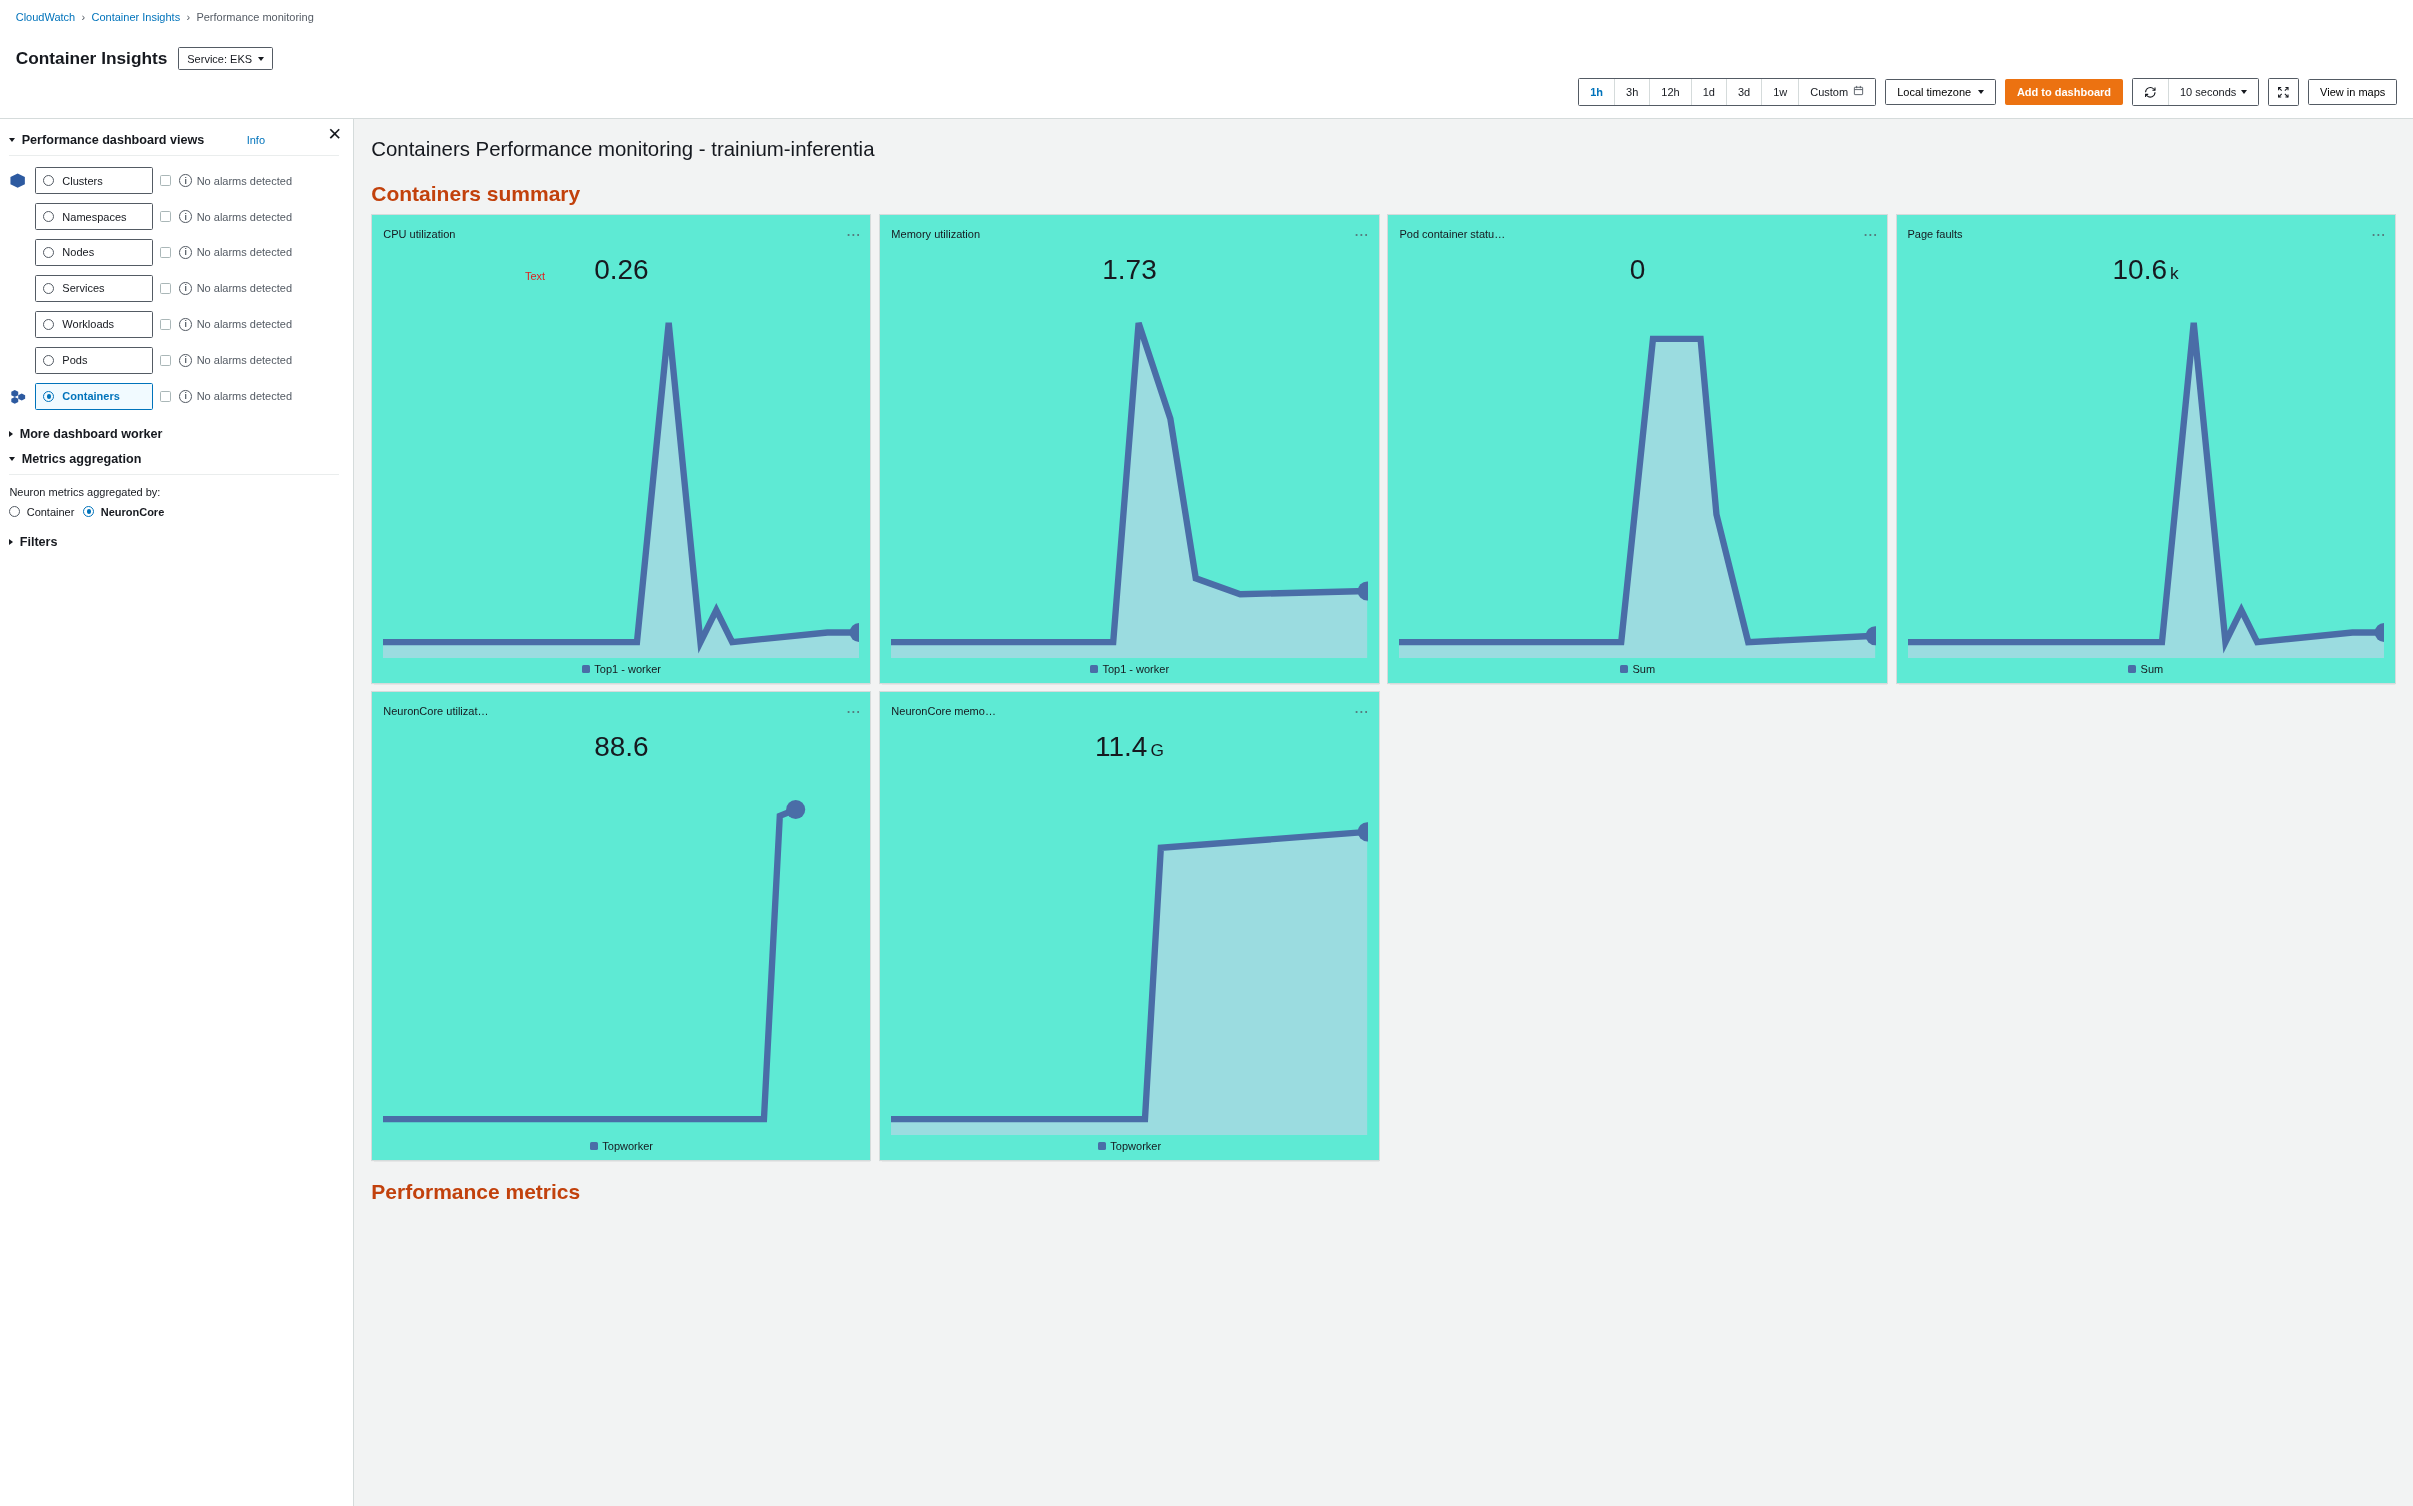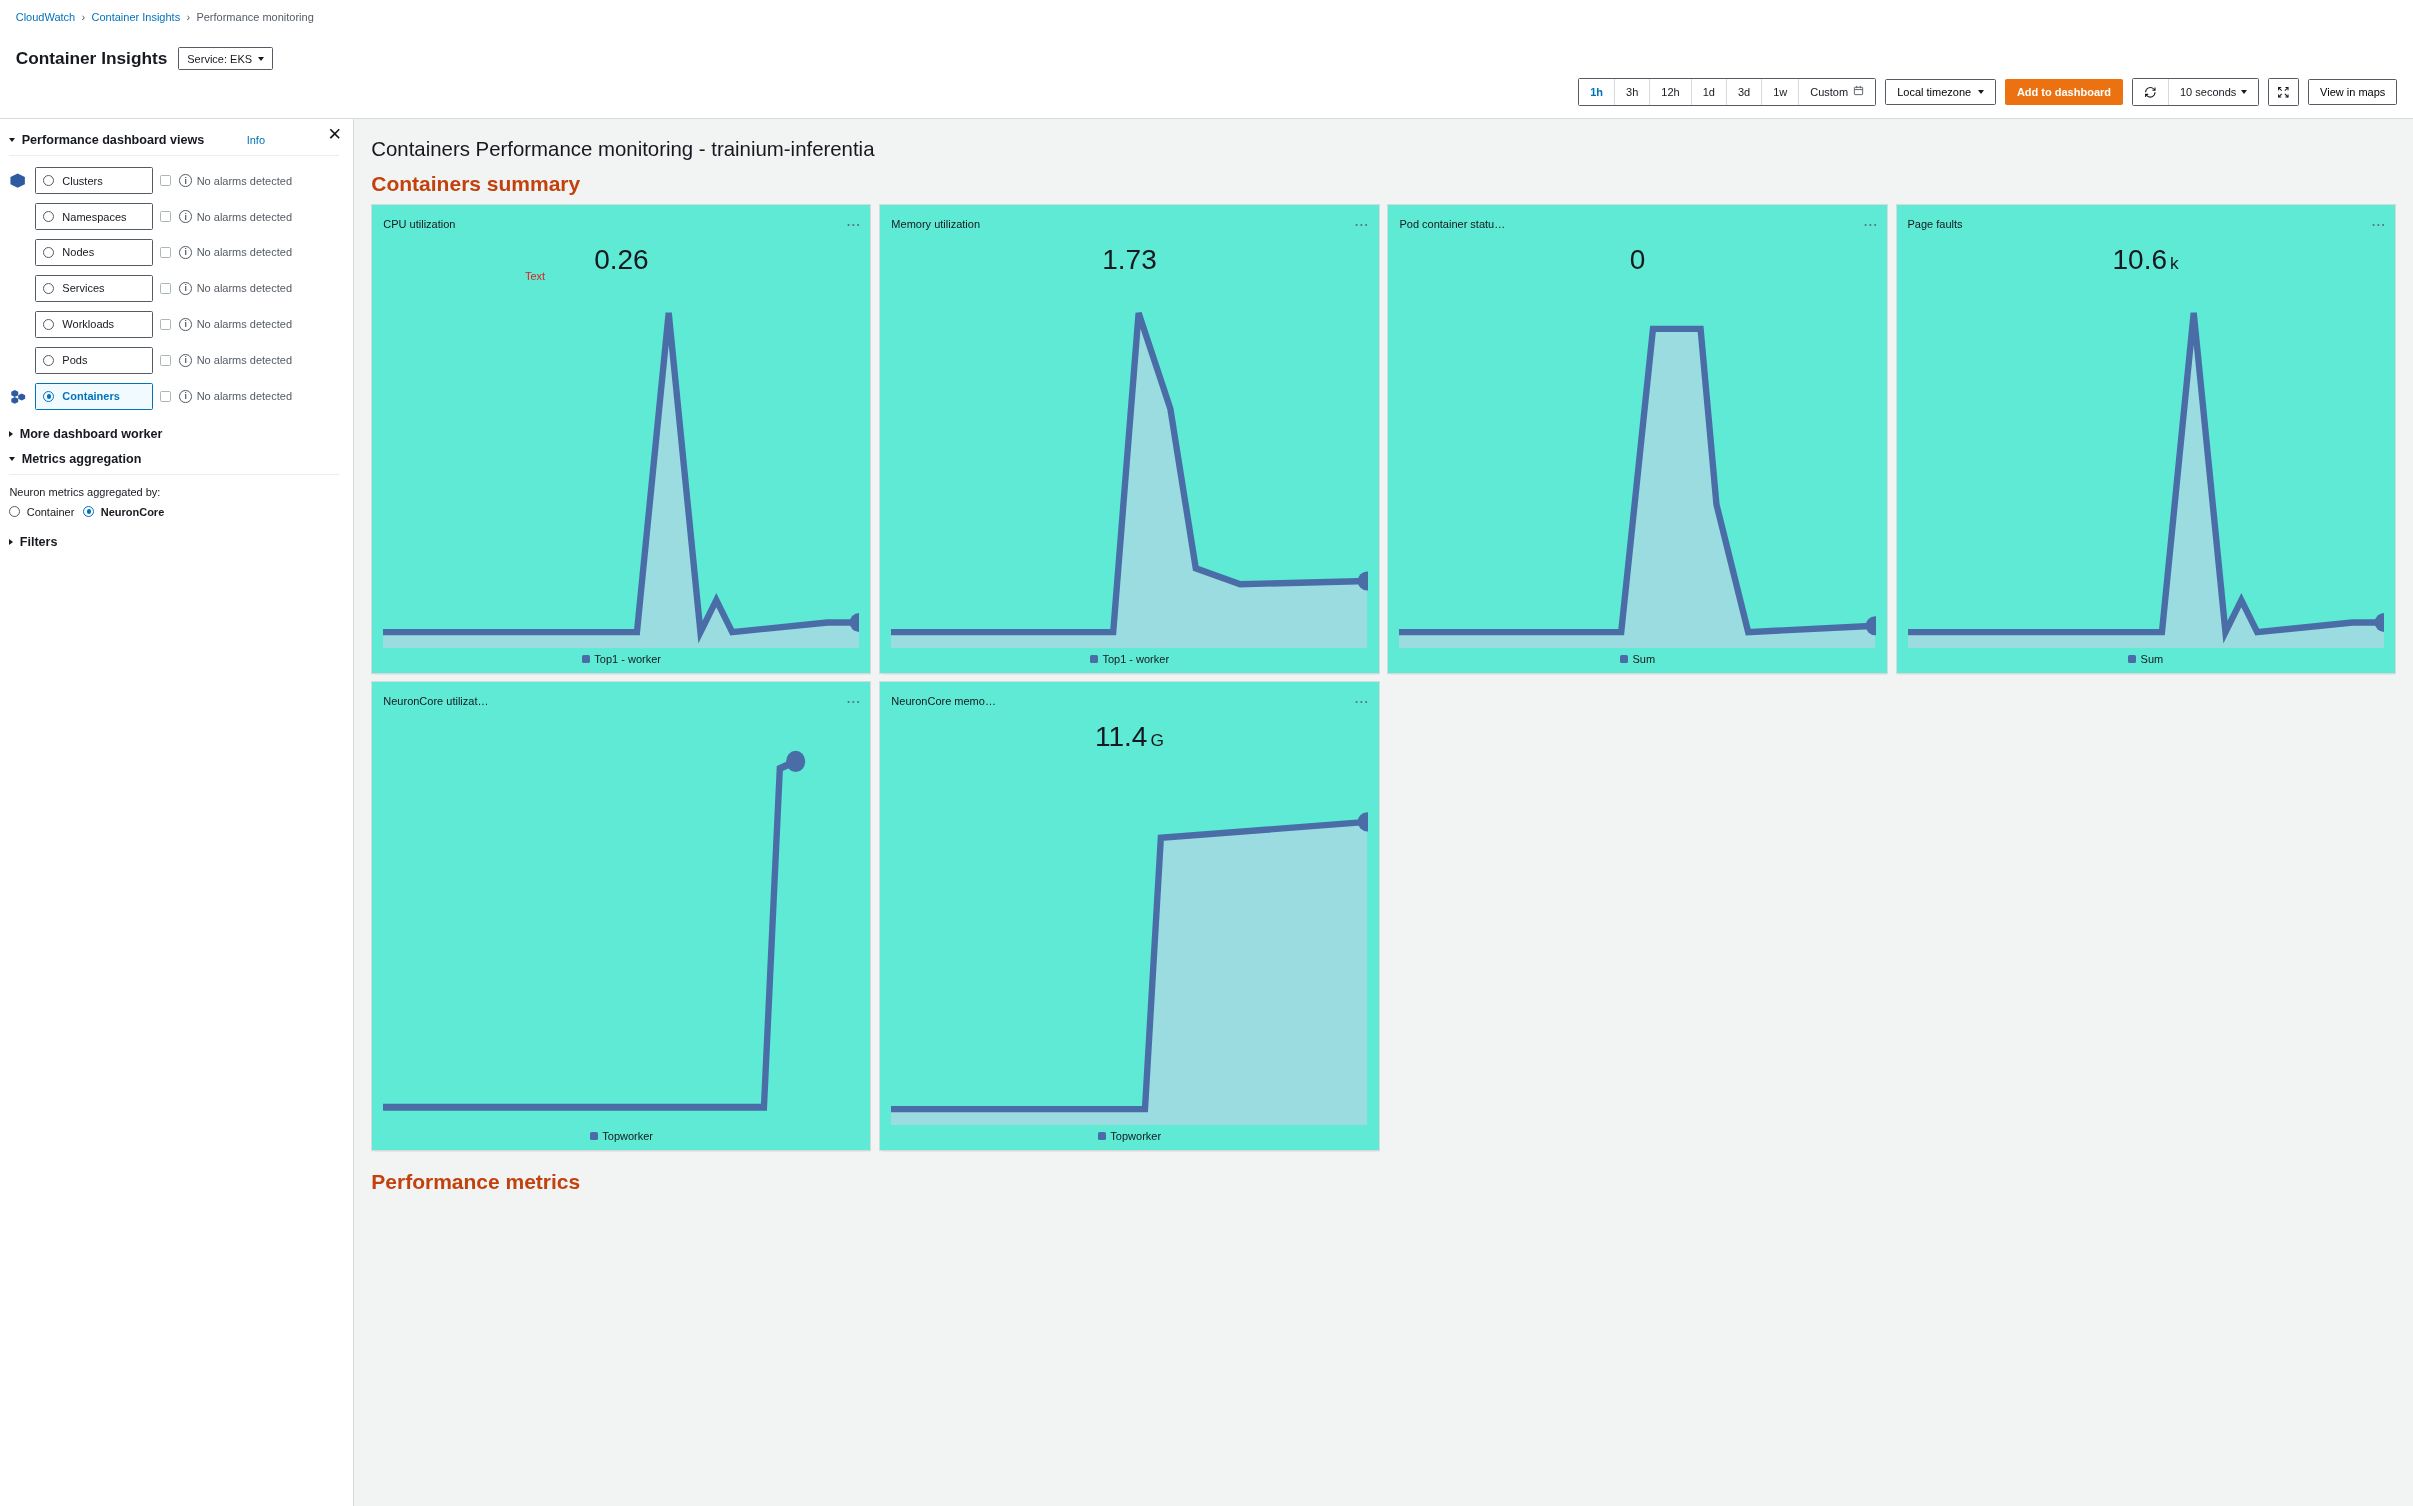--- a/index.html
+++ b/index.html
@@ -240,21 +240,21 @@
   
   .content {
     flex: 1;
     background: #f2f3f3;
     padding: 19px 17.3px;
     overflow-y: auto;
   }
   .panel-heading {
     font-size: 20.4px;
     font-weight: 400;
-    margin-bottom: 11px;
+    margin-bottom: 21px;
   }
   .sub-heading {
     font-size: 21px;
     color: #c2410c;
     margin-bottom: 7.9px;
   }
 
   .card-grid {
     display: grid;
     grid-template-columns: repeat(4, 1fr);
@@ -612,20 +612,21 @@
           <div class="card-footer">
             <span class="legend-swatch"></span>
             <span>Sum</span>
           </div>
         </div>
         <div class="card">
           <div class="card-header">
             <span>NeuronCore utilizat…</span>
             <button class="kebab">⋮</button>
           </div>
+          <div class="metric-value">88.6</div>
           <div class="spark"><svg viewBox="0 0 150 115" preserveAspectRatio="none" width="100%" height="100%">
 
     <path d="M0,110 L120,110 L125,15 L130,13" fill="none" stroke="#4a6da7" stroke-width="2"></path>
     <circle cx="130" cy="13" r="3" fill="#4a6da7"></circle>
   </svg></div>
           <div class="card-footer">
             <span class="legend-swatch"></span>
             <span>Topworker</span>
           </div>
         </div>

